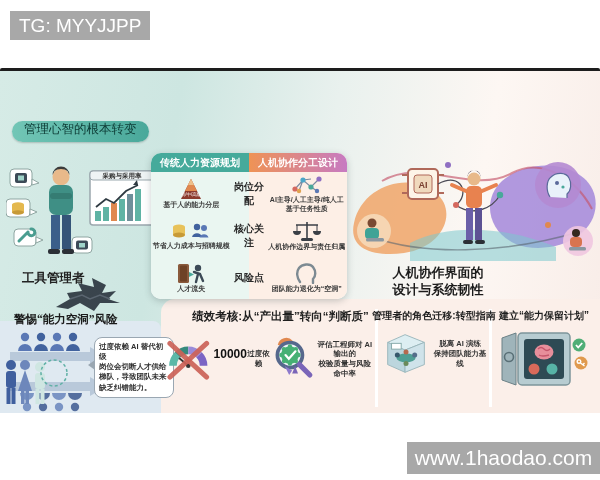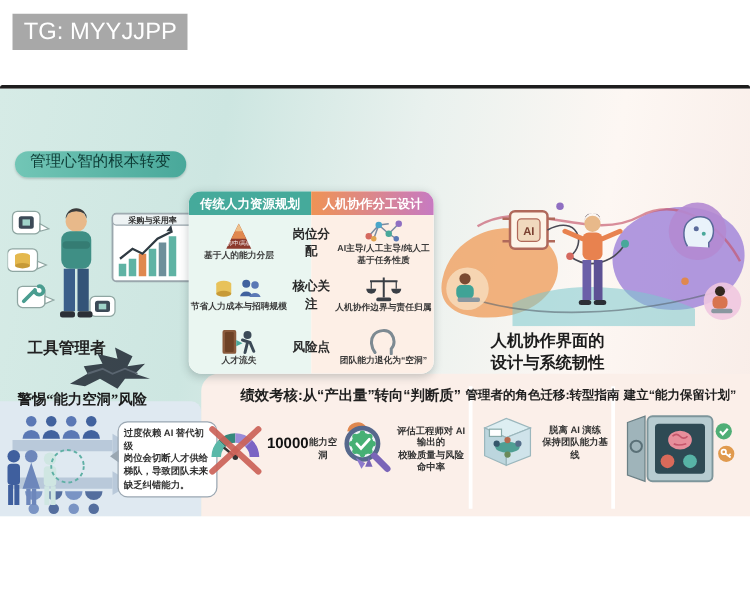--- a/index.html
+++ b/index.html
@@ -358,21 +358,21 @@
             <path d="M13,37 A20,20 0 0 1 18.9,22.9" stroke="#5bb8a8" stroke-width="10" fill="none"></path>
             <path d="M18.9,22.9 A20,20 0 0 1 33,17" stroke="#35897c" stroke-width="10" fill="none"></path>
             <path d="M33,17 A20,20 0 0 1 47.1,22.9" stroke="#9a8bd8" stroke-width="10" fill="none"></path>
             <path d="M47.1,22.9 A20,20 0 0 1 53,37" stroke="#7b64c4" stroke-width="10" fill="none"></path>
             <line x1="33" y1="37" x2="21" y2="27" stroke="#333" stroke-width="2.5"></line>
             <circle cx="33" cy="37" r="3" fill="#333"></circle>
             <line x1="9" y1="8" x2="57" y2="52" stroke="#cc6258" stroke-width="6.5" stroke-linecap="round" opacity="0.92"></line>
             <line x1="57" y1="8" x2="9" y2="52" stroke="#cc6258" stroke-width="6.5" stroke-linecap="round" opacity="0.92"></line>
           </svg>
           <div class="pval">10000</div>
-          <div class="plabel">能力空洞</div>
+          <div class="plabel">过度依赖</div>
         </div>
         <div class="pitem">
           <svg width="62" height="58" viewBox="0 0 62 58">
             <path d="M14,12 A8,8 0 0 1 28,8" stroke="#e0884f" stroke-width="7" fill="none"></path>
             <circle cx="27" cy="25" r="17" fill="#eef3f6" stroke="#56688c" stroke-width="5"></circle>
             <circle cx="27" cy="25" r="12" fill="#46b074"></circle>
             <circle cx="27" cy="13.5" r="3" fill="#46b074"></circle>
               <circle cx="27" cy="36.5" r="3" fill="#46b074"></circle>
             <circle cx="15.5" cy="25" r="3" fill="#46b074"></circle>
               <circle cx="38.5" cy="25" r="3" fill="#46b074"></circle>
@@ -430,13 +430,14 @@
             <circle cx="81" cy="34" r="6.5" fill="#e09a4e"></circle>
             <circle cx="79" cy="32.5" r="1.8" fill="none" stroke="#fff" stroke-width="1.4"></circle>
             <path d="M80.5,34 l4,3 M83,35.5 l1.5,-1.5" stroke="#fff" stroke-width="1.4" fill="none"></path>
           </svg>
         </div>
       </div>
     </div>
 
   </div>
 
+  <div class="wm wm-bottom">www.1haodao.com</div>
 </div>
 
 </body></html>

